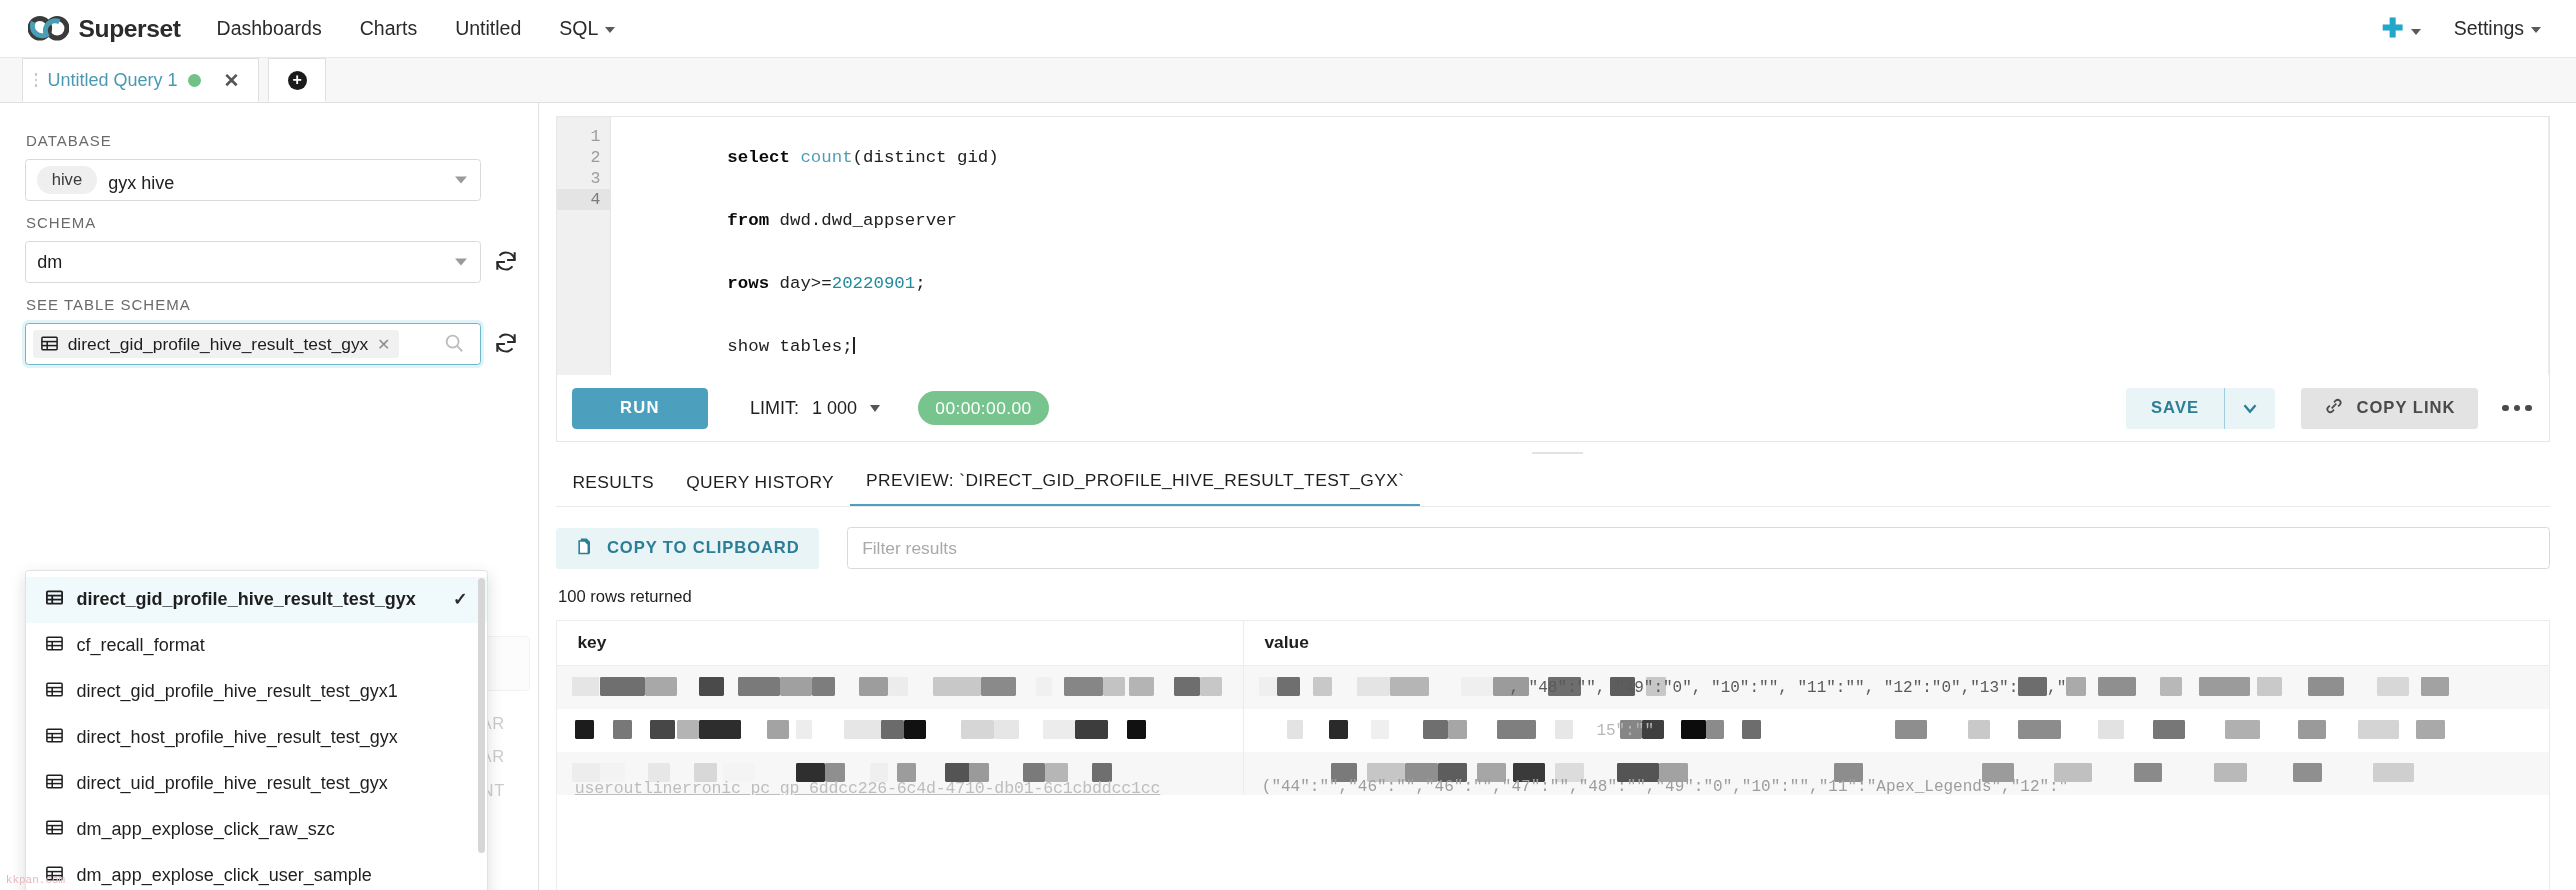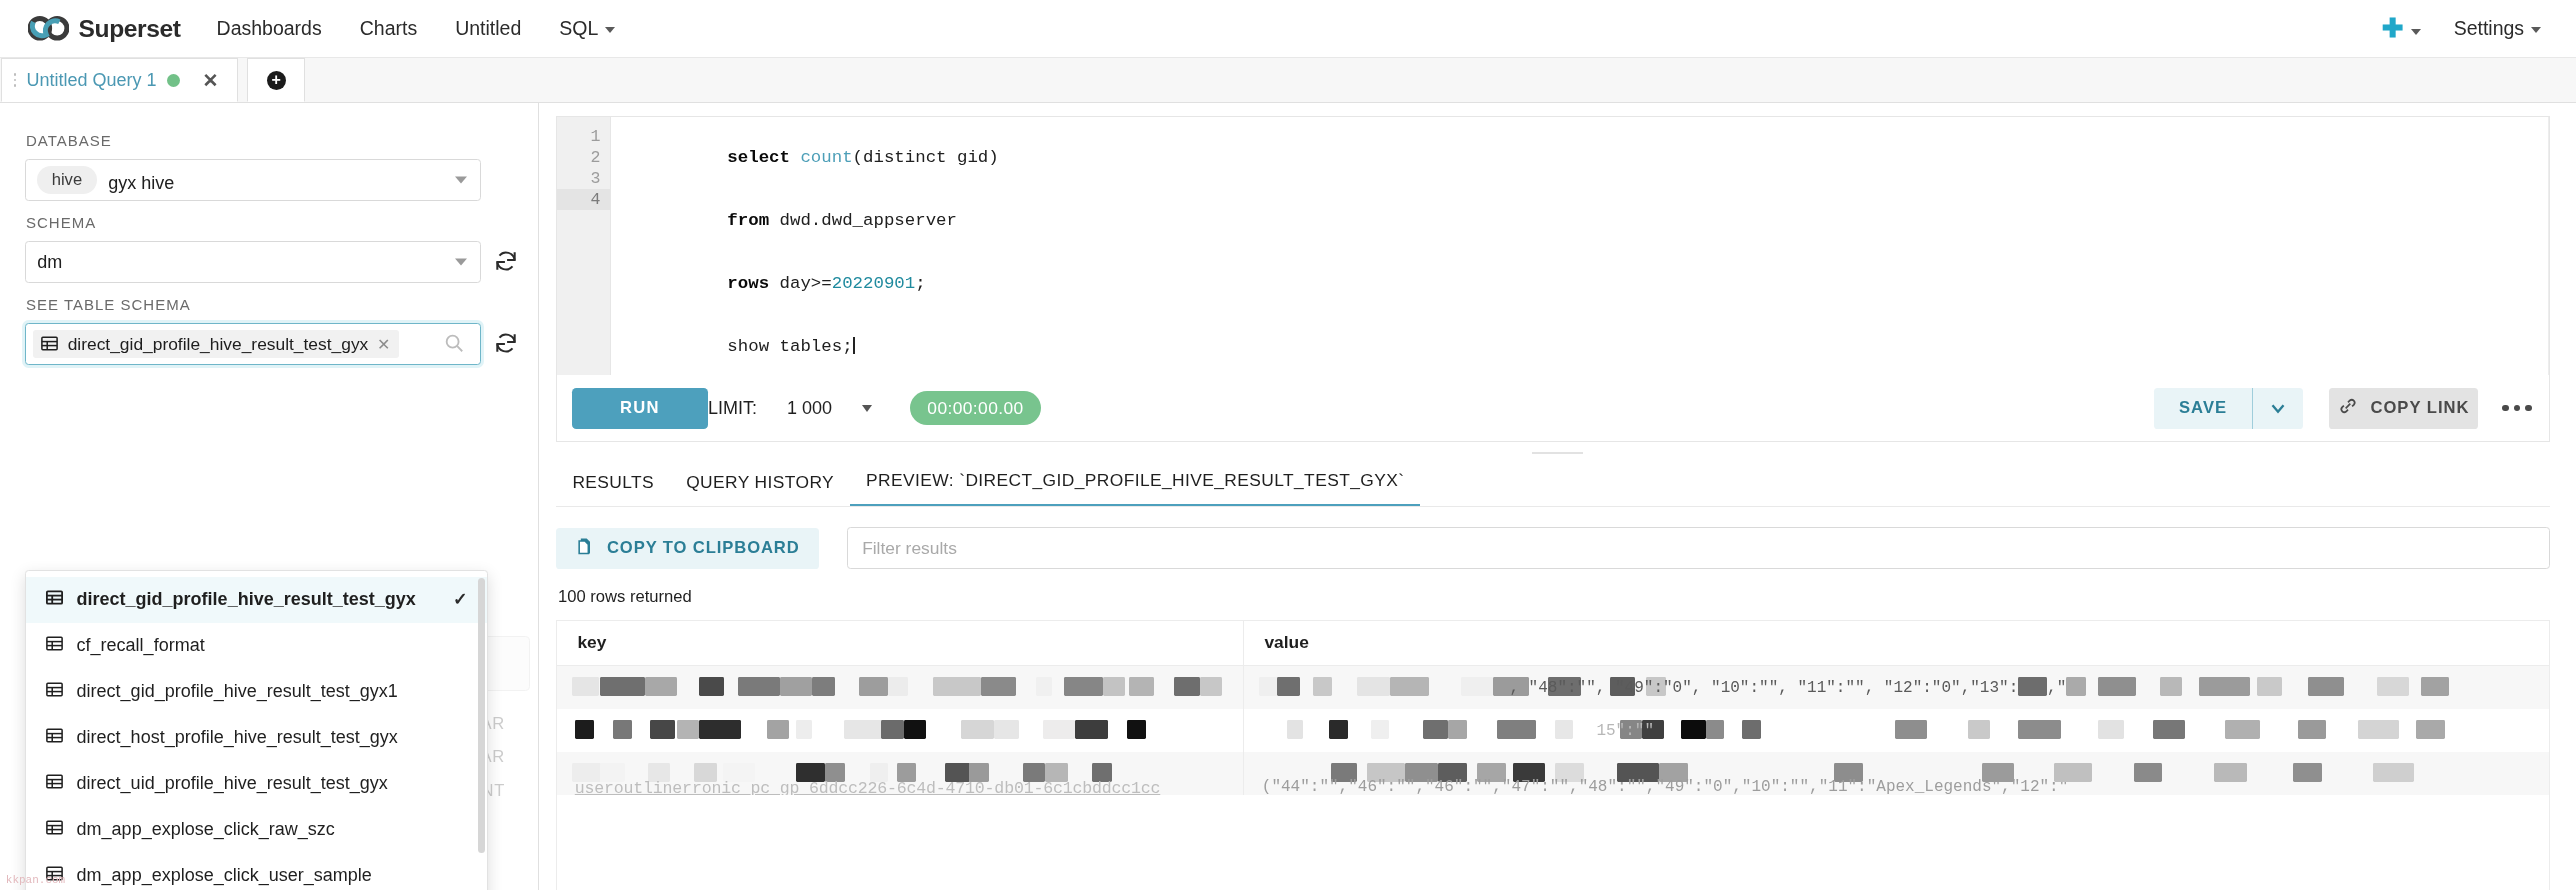--- a/index.html
+++ b/index.html
@@ -25,21 +25,21 @@
   .nav-links{ display:flex; align-items:center; gap:38px; }
   .nav-link{ font-size:19.5px; color:#2b2b2b; cursor:pointer; white-space:nowrap; }
   .nav-caret{ display:inline-block; margin-left:7.2px; border-left:5.8px solid transparent;
     border-right:5.8px solid transparent; border-top:6.5px solid #5a5a5a; vertical-align:middle;}
   .nav-right{ margin-left:auto; display:flex; align-items:center; gap:33px; padding-right:7.2px;}
   .plus-icon{ font-size:26px; color:#20a7c9; font-weight:bold; line-height:1; }
 
   
   .tabstrip{
     height:45px; background:#f7f7f7; border-bottom:0.7px solid #e0e0e0;
-    display:flex; align-items:flex-end; padding-left:1px; position:relative; z-index:25;
+    display:flex; align-items:flex-end; padding-left:22px; position:relative; z-index:25;
   }
   .qtab{
     height:44px; background:#fff; border:0.7px solid #e0e0e0; border-bottom:0.7px solid #fff;
     display:flex; align-items:center; gap:10px; padding:0 19px 0 11.6px; min-width:217px;
   }
   .drag-dots{ display:flex; flex-direction:column; gap:2.2px; }
   .drag-dots i{ width:2.9px; height:2.9px; border-radius:50%; background:#bdbdbd; display:block;}
   .qtab-label{ font-size:18px; color:#4b98b3; white-space:nowrap; }
   .dot-green{ width:13px;height:13px;border-radius:50%;background:#72c188; }
   .qtab-close{ font-size:19px; color:#555; font-weight:bold; margin-left:13px; }
@@ -153,40 +153,40 @@
   
   .runbar{
     margin:0 26px 0 17.4px; height:67px; border:0.7px solid #e6e6e6; border-top:none;
     display:flex; align-items:center; padding:0 14.5px; background:#fff;
   }
   .btn-run{
     width:136px;height:41px;background:#4da0bd;color:#fff;border-radius:4.3px;
     display:flex;align-items:center;justify-content:center;
     font-size:16.6px; letter-spacing:1.2px; font-weight:600;
   }
-  .limit{ display:flex; align-items:center; gap:30px; font-size:18px; color:#1f1f1f;}
+  .limit{ display:flex; align-items:center; gap:13px; margin-left:42px; font-size:18px; color:#1f1f1f;}
   .limit .cr{ width:0;height:0;border-left:5.8px solid transparent;border-right:5.8px solid transparent;
     border-top:7.2px solid #555; }
   .timer{
     margin-left:38px; background:#78c48e; color:#fff; border-radius:22px;
     padding:6.5px 17.4px; font-size:17.4px; letter-spacing:0.4px;
   }
   .runbar-right{ margin-left:auto; display:flex; align-items:center; gap:0; }
   .btn-save{
     height:41px; background:#e9f4f7; color:#2b7e96; display:flex; align-items:center;
     padding:0 24.6px; font-size:16.6px; letter-spacing:1.1px; font-weight:600; border-radius:3.6px 0 0 3.6px;
   }
   .btn-save-split{
     height:41px;width:51px;background:#e9f4f7;border-left:1.4px solid #9fcddb;
     display:flex;align-items:center;justify-content:center;color:#2b7e96;
     border-radius:0 3.6px 3.6px 0;
   }
   .btn-copy{
     height:41px;background:#e3e3e3;color:#4a4a4a;display:flex;align-items:center;gap:11.6px;
-    padding:0 8px;font-size:16.6px;letter-spacing:1px;border-radius:3.6px;margin-left:26px;font-weight:600;
+    padding:0 22px;font-size:16.6px;letter-spacing:1px;border-radius:3.6px;margin-left:26px;font-weight:600;
   }
   .kebab{ margin-left:24.6px; margin-right:2.9px; display:flex; gap:5px; }
   .kebab i{ width:6.5px;height:6.5px;border-radius:50%;background:#4a4a4a;display:block; }
 
   .drag-handle{
     height:16px; display:flex; align-items:center; justify-content:center; margin-top:2.9px;
   }
   .drag-handle span{ width:51px;height:2.2px;background:#e2e2e2;display:block; }
 
   

